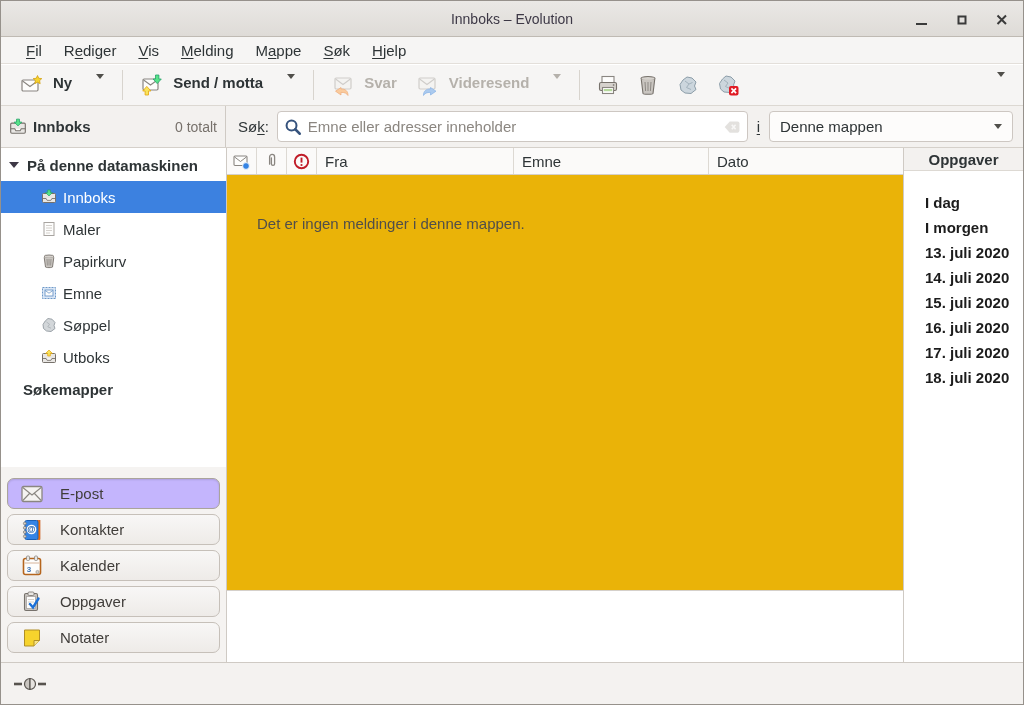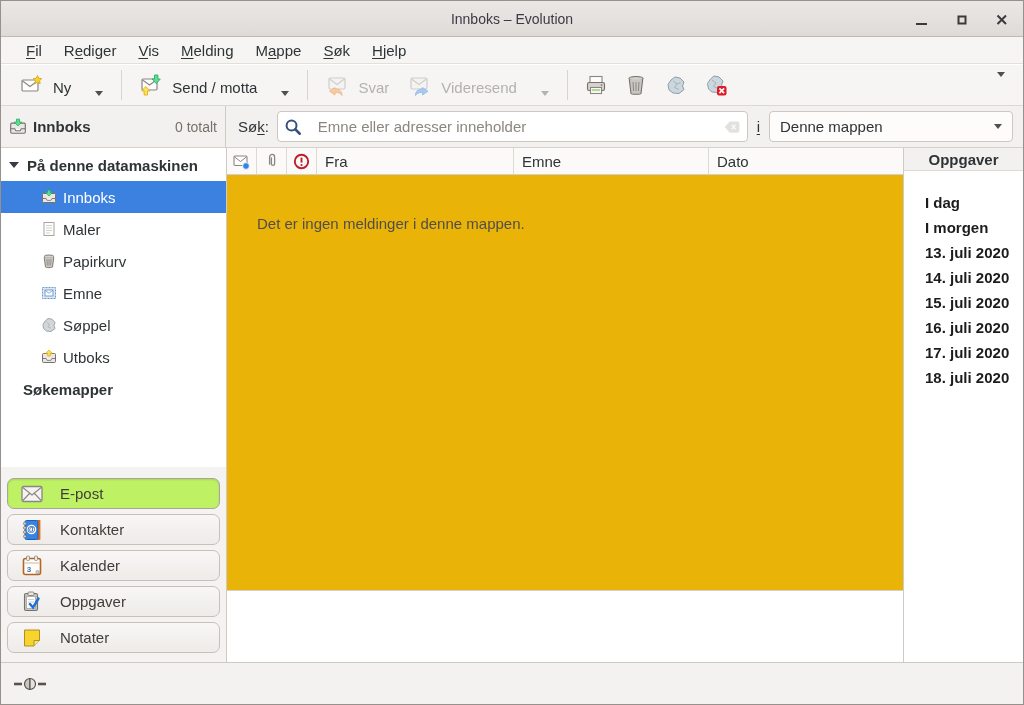--- a/index.html
+++ b/index.html
@@ -22,21 +22,21 @@
     position:absolute; top:36px; left:0; right:0; height:27px; background:#f6f5f4;
     border-bottom:1px solid #e3dfda; display:flex; align-items:center; padding-left:14px;
   }
   .menu-item { padding:3px 11px; color:#2e3436; }
   .menu-item u { text-decoration:underline; text-underline-offset:2px; }
   
   .toolbar {
     position:absolute; top:64px; left:0; right:0; height:41px; background:#f6f5f4;
     border-bottom:1px solid #dcd8d2; display:flex; align-items:center; padding:0 10px;
   }
-  .tb-btn { display:flex; align-items:flex-end; gap:10px; padding:5px 10px; border-radius:5px; }
+  .tb-btn { display:flex; align-items:flex-start; gap:10px; padding:5px 10px; border-radius:5px;font-weight:bold; }
   .tb-btn .lbl { color:#2e3436; }
   .tb-btn.disabled .lbl { color:#b5b1ab; }
   .tb-sep { width:1px; height:30px; background:#d8d4ce; margin:0 8px; }
   .arrow-down { width:0; height:0; border-left:4px solid transparent; border-right:4px solid transparent; border-top:5px solid #504f4b; margin-left:14px; }
   .tb-btn.disabled .arrow-down { border-top-color:#b5b1ab; }
   .icon-btn { padding:5px 6px; margin:0 3px; border-radius:5px; display:flex; align-items:center; }
   .overflow { margin-left:auto; padding:6px 8px; }
   .dim { opacity:.5; }
   
   .searchrow {
@@ -46,21 +46,21 @@
   .pane-head {
     width:225px; height:100%; border-right:1px solid #cfcac4; display:flex; align-items:center;
     padding:0 8px; gap:6px; flex:none;
   }
   .pane-head .fname { font-weight:bold; }
   .pane-head .fcount { margin-left:auto; color:#77716b; font-size:14px; }
   .search-label { margin:0 8px 0 12px; white-space:nowrap; }
   .search-label u, .in-label u { text-decoration:underline; text-underline-offset:2px; }
   .search-entry {
     flex:1; height:31px; background:#ffffff; border:1px solid #cdc7c2; border-radius:4px;
-    display:flex; align-items:center; padding:0 6px; gap:16px;
+    display:flex; align-items:center; padding:0 6px; gap:6px;
   }
   .search-entry input {
     flex:1; border:none; outline:none; font:15px "Liberation Sans", sans-serif; color:#2e3436; background:transparent;
   }
   .search-entry input::placeholder { color:#8b8680; opacity:1; }
   .in-label { margin:0 9px; }
   .combo {
     width:244px; height:31px; margin-right:10px; background:#fdfcfb; border:1px solid #cdc7c2;
     border-radius:4px; display:flex; align-items:center; padding:0 10px; flex:none;
   }
@@ -78,21 +78,21 @@
   .tree-row.folder .flabel { margin-left:2px; }
   .tree-row.selected { background:#3c81e0; color:#ffffff; }
   .tree-row.group { padding-left:22px; font-weight:bold; }
   .expander { width:0; height:0; border-left:5px solid transparent; border-right:5px solid transparent; border-top:6px solid #3d3846; }
   .switcher { position:absolute; bottom:0; left:0; right:0; background:#f5f3f1; padding:7px 0 6px; }
   .sw-btn {
     height:31px; margin:4px 6px 5px; border:1px solid #c6c0b9; border-radius:7px;
     background:linear-gradient(#f8f7f6,#eeebe8); display:flex; align-items:center; gap:17px; padding:0 13px;
     color:#403d3a;
   }
-  .sw-btn.active { background:#bef264; border-color:#aaa49c; box-shadow:inset 0 1px 2px rgba(0,0,0,.12); }
+  .sw-btn.active { background:#c4b5fd; border-color:#aaa49c; box-shadow:inset 0 1px 2px rgba(0,0,0,.12); }
   
   .mainarea { position:absolute; top:0; left:226px; width:678px; height:100%; background:#eab308; }
   .cols { display:flex; height:27px; border-bottom:1px solid #d5d0ca; background:#fbfaf9; }
   .col { display:flex; align-items:center; padding-left:8px; border-right:1px solid #ddd9d3; color:#2e3436; }
   .col.icon-col { width:30px; justify-content:center; padding:0; flex:none; }
   .col.c-fra { width:197px; flex:none; }
   .col.c-emne { width:195px; flex:none; }
   .col.c-dato { flex:1; border-right:none; }
   .empty-msg { padding:40px 0 0 30px; color:#514e4a; }
   .preview-split { position:absolute; top:442px; left:0; right:0; height:1px; background:#d5d0ca; }

